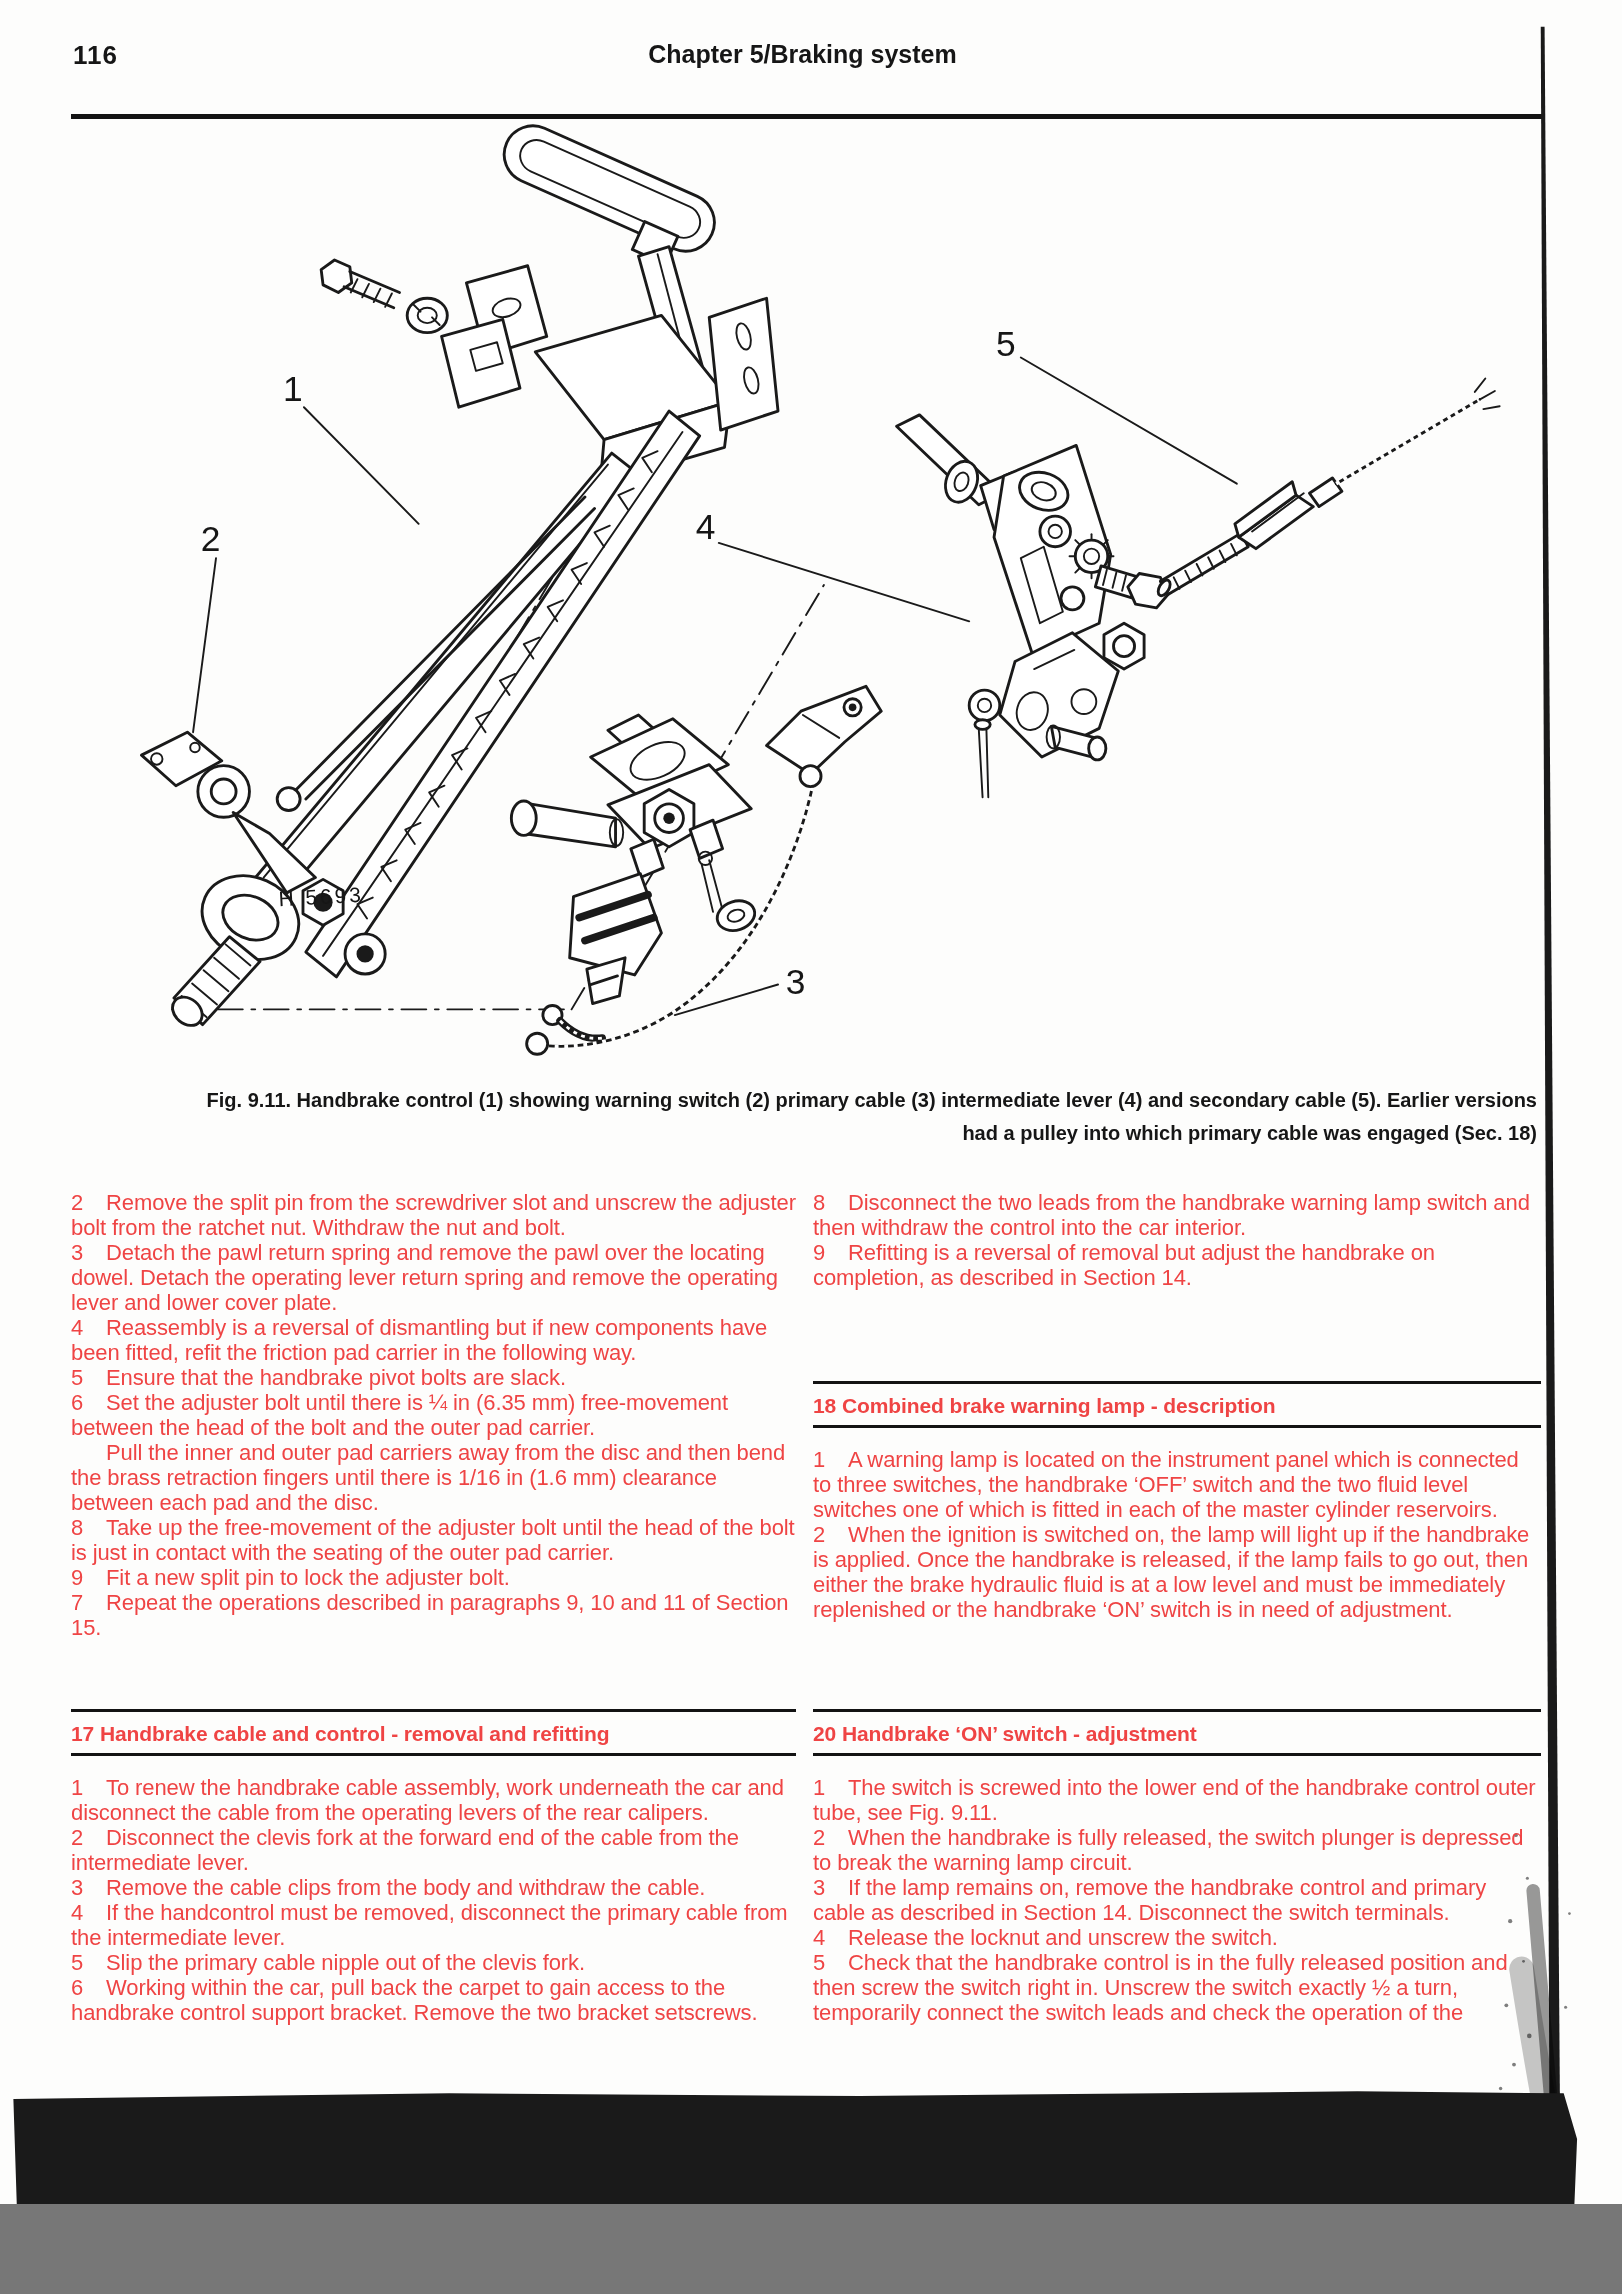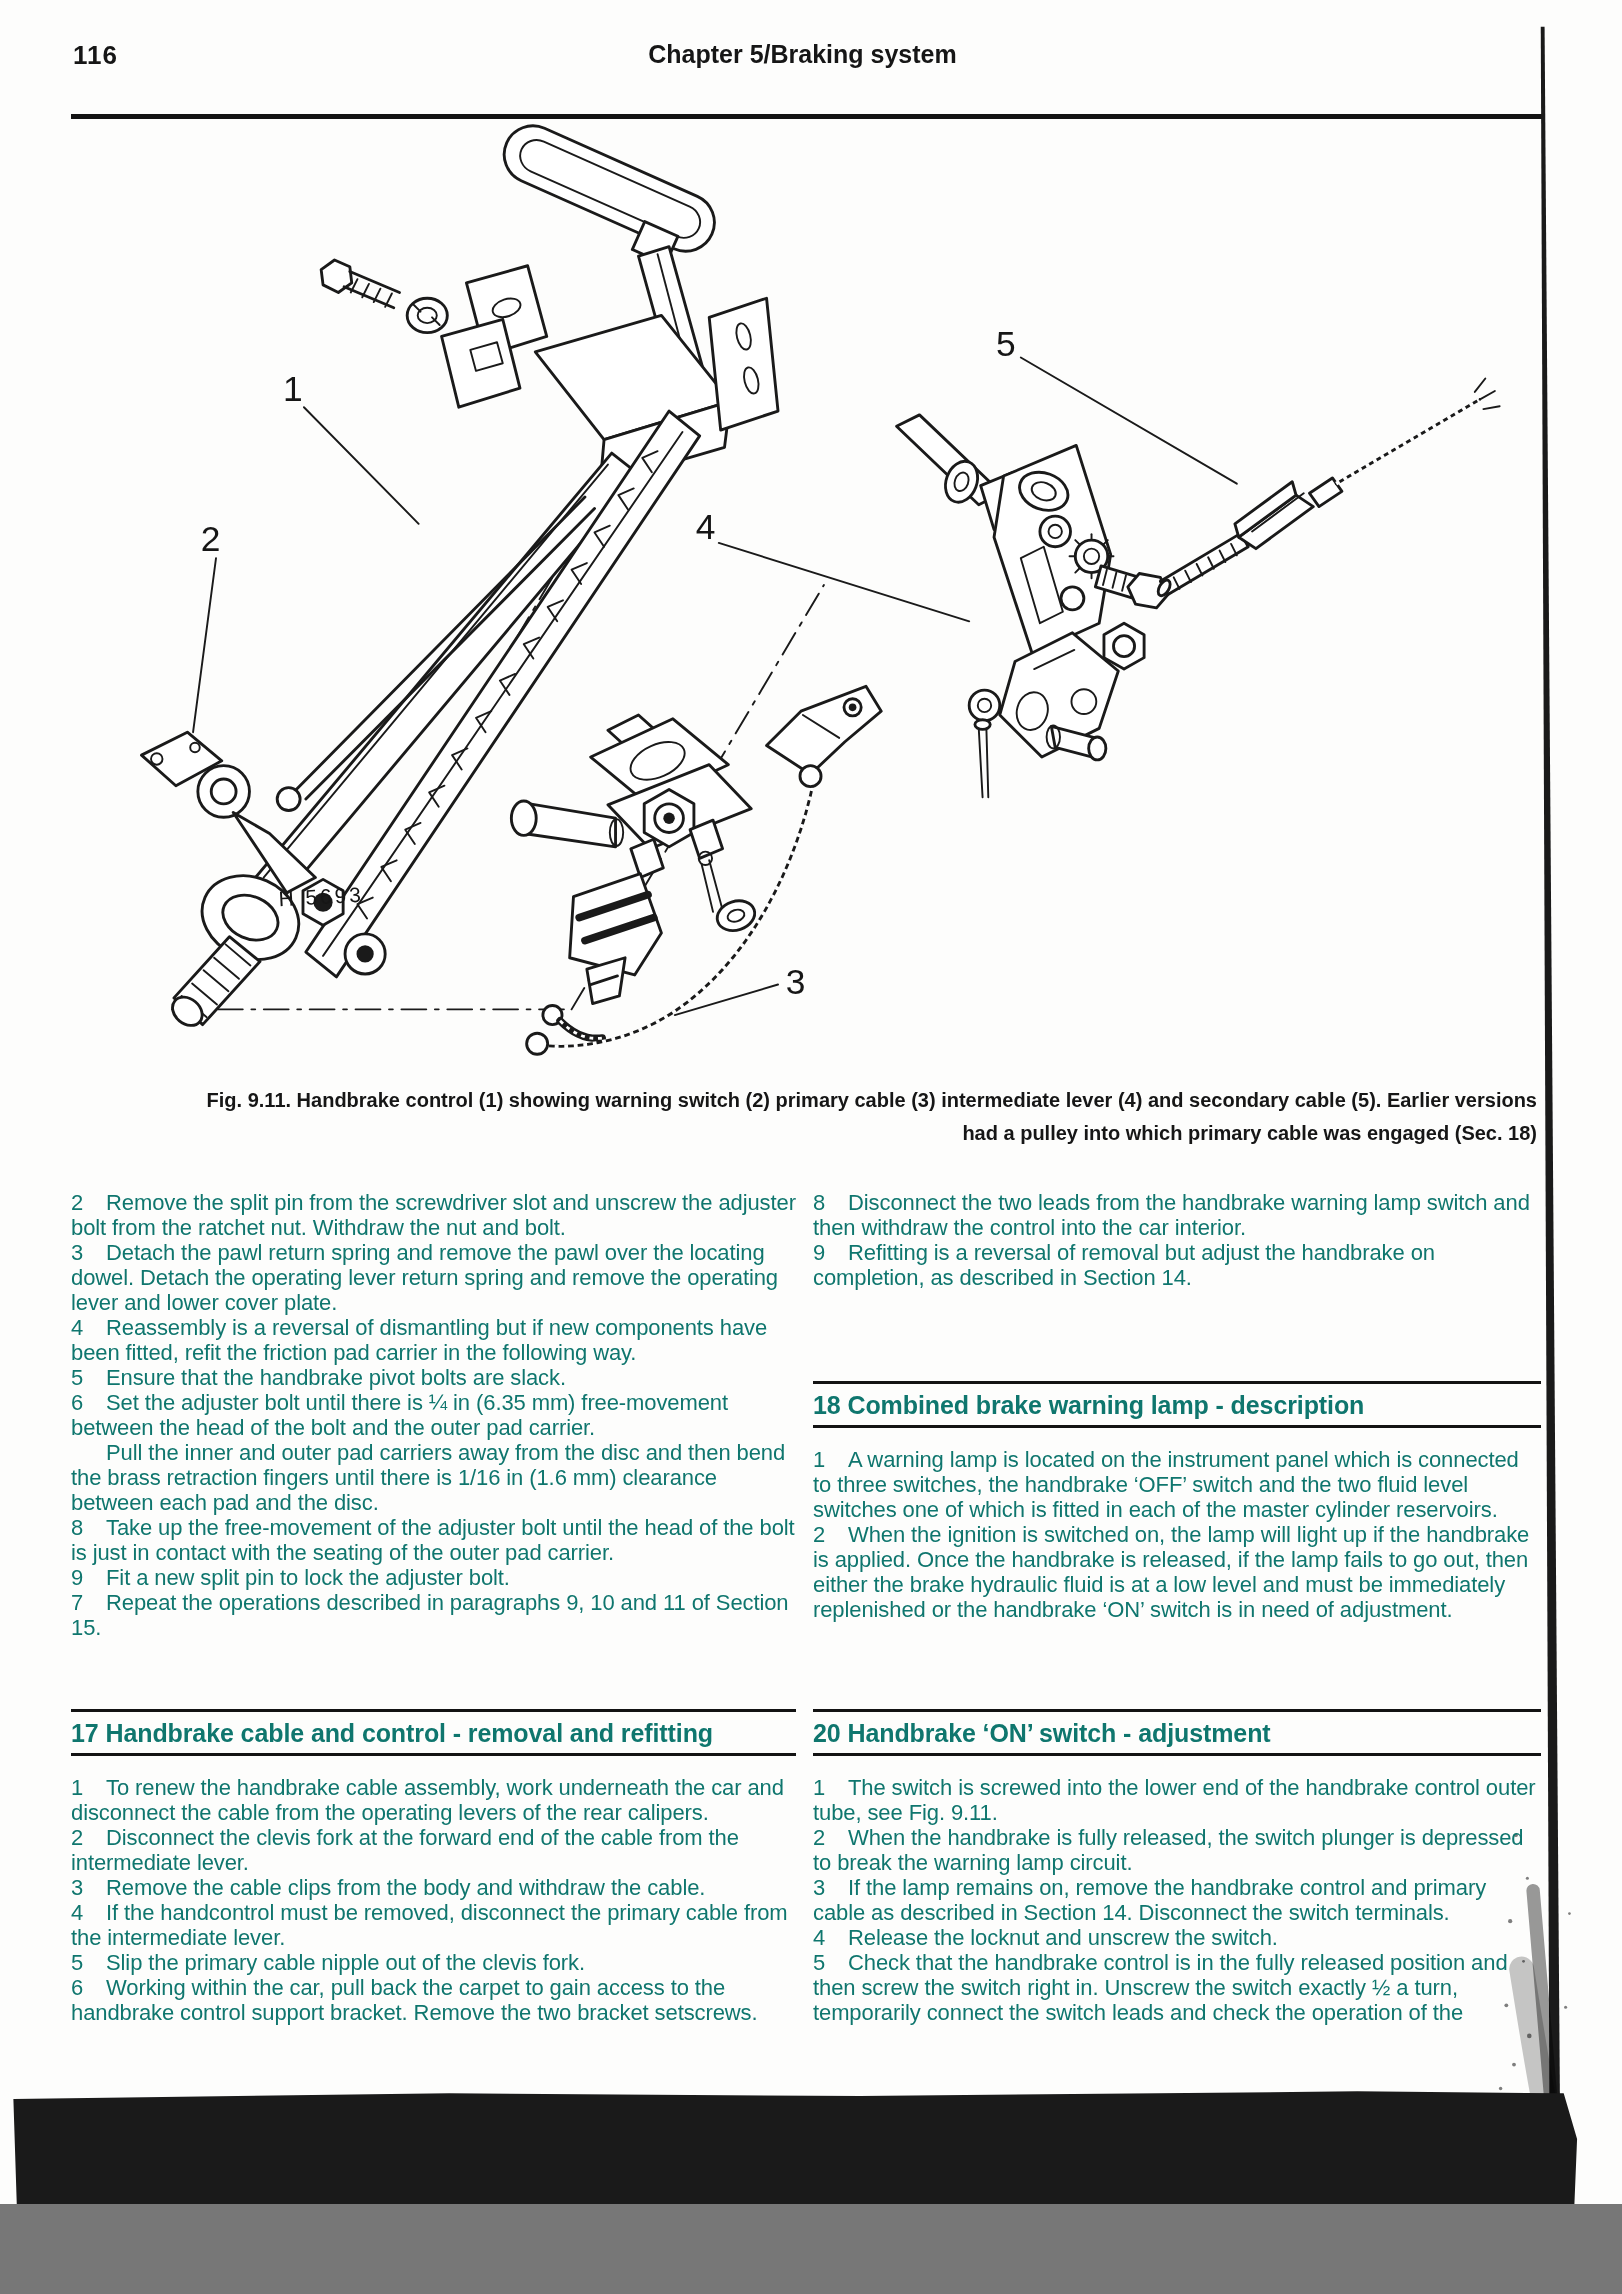--- a/index.html
+++ b/index.html
@@ -8,31 +8,31 @@
   
   #page-number{position:absolute;left:73px;top:40px;font-size:26px;font-weight:700;letter-spacing:1px;}
   #chapter-title{position:absolute;left:535px;top:40px;width:535px;text-align:center;
                  font-size:25px;font-weight:700;}
   #header-rule{position:absolute;left:71px;top:114px;width:1472px;height:4.8px;background:#131313;}
   
   #figure-caption{position:absolute;left:84px;top:1084px;width:1453px;text-align:right;
                   font-weight:700;font-size:20px;line-height:33px;}
   #figure-caption div{white-space:nowrap;}
   
-  .col{position:absolute;font-size:22px;line-height:25px;letter-spacing:-0.1px;color:#0f766e;}
+  .col{position:absolute;font-size:22px;line-height:25px;letter-spacing:-0.1px;color:#ef4444;}
   #left1{left:71px;top:1190px;width:725px;}
   #left2{left:71px;top:1709px;width:725px;}
   #right1{left:813px;top:1190px;width:728px;}
   #right2{left:813px;top:1381px;width:728px;}
   #right3{left:813px;top:1709px;width:728px;}
   .para{margin:0;}
   .num{display:inline-block;min-width:35px;}
   .sec{border-top:3.8px solid #131313;border-bottom:3.8px solid #131313;
        padding:8.6px 0 7.6px 0;margin:0 0 19px 0;}
-  .sec h3{margin:0;font-size:25px;font-weight:700;line-height:25px;}
+  .sec h3{margin:0;font-size:21px;font-weight:700;line-height:25px;}
   
   #diagram{position:absolute;left:0;top:0;width:1622px;height:2294px;pointer-events:none;}
   #diagram .ln{stroke:#1a1a1a;fill:none;stroke-width:3;stroke-linejoin:round;stroke-linecap:round;}
   #diagram .f{fill:#ffffff;}
   #diagram .dk{fill:#1a1a1a;stroke:none;}
   #diagram .thin{stroke-width:2;}
   #diagram .thick{stroke-width:8;}
   #diagram text{font-family:"Liberation Sans", sans-serif;fill:#161616;stroke:none;}
   .callout{font-size:37px;}
 </style>

